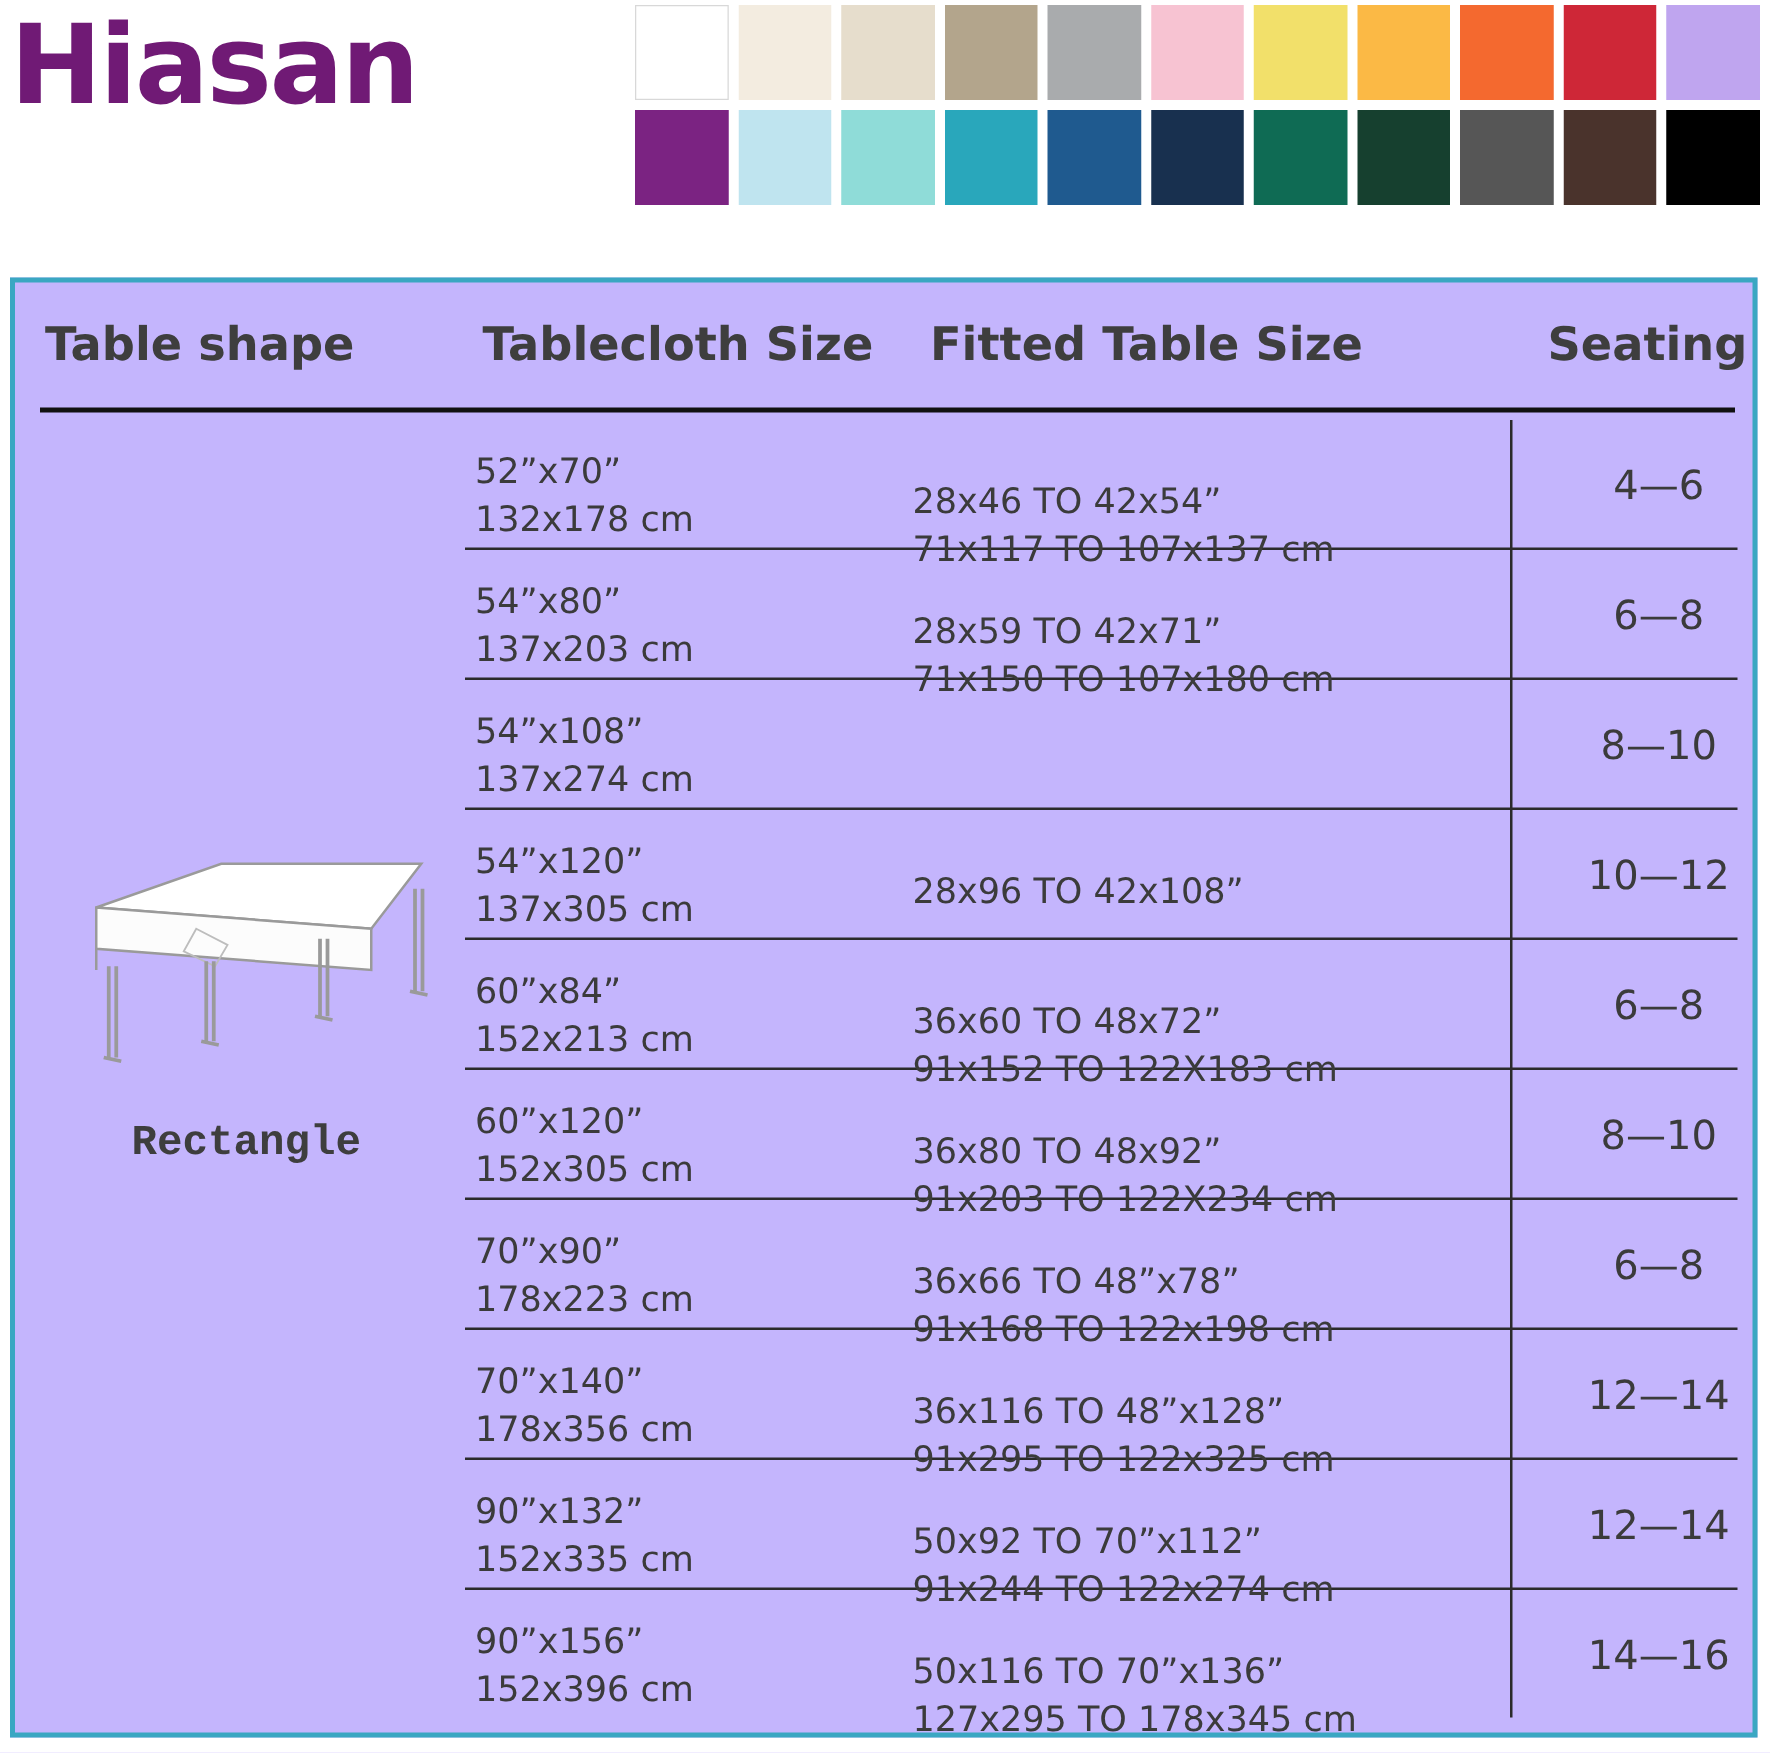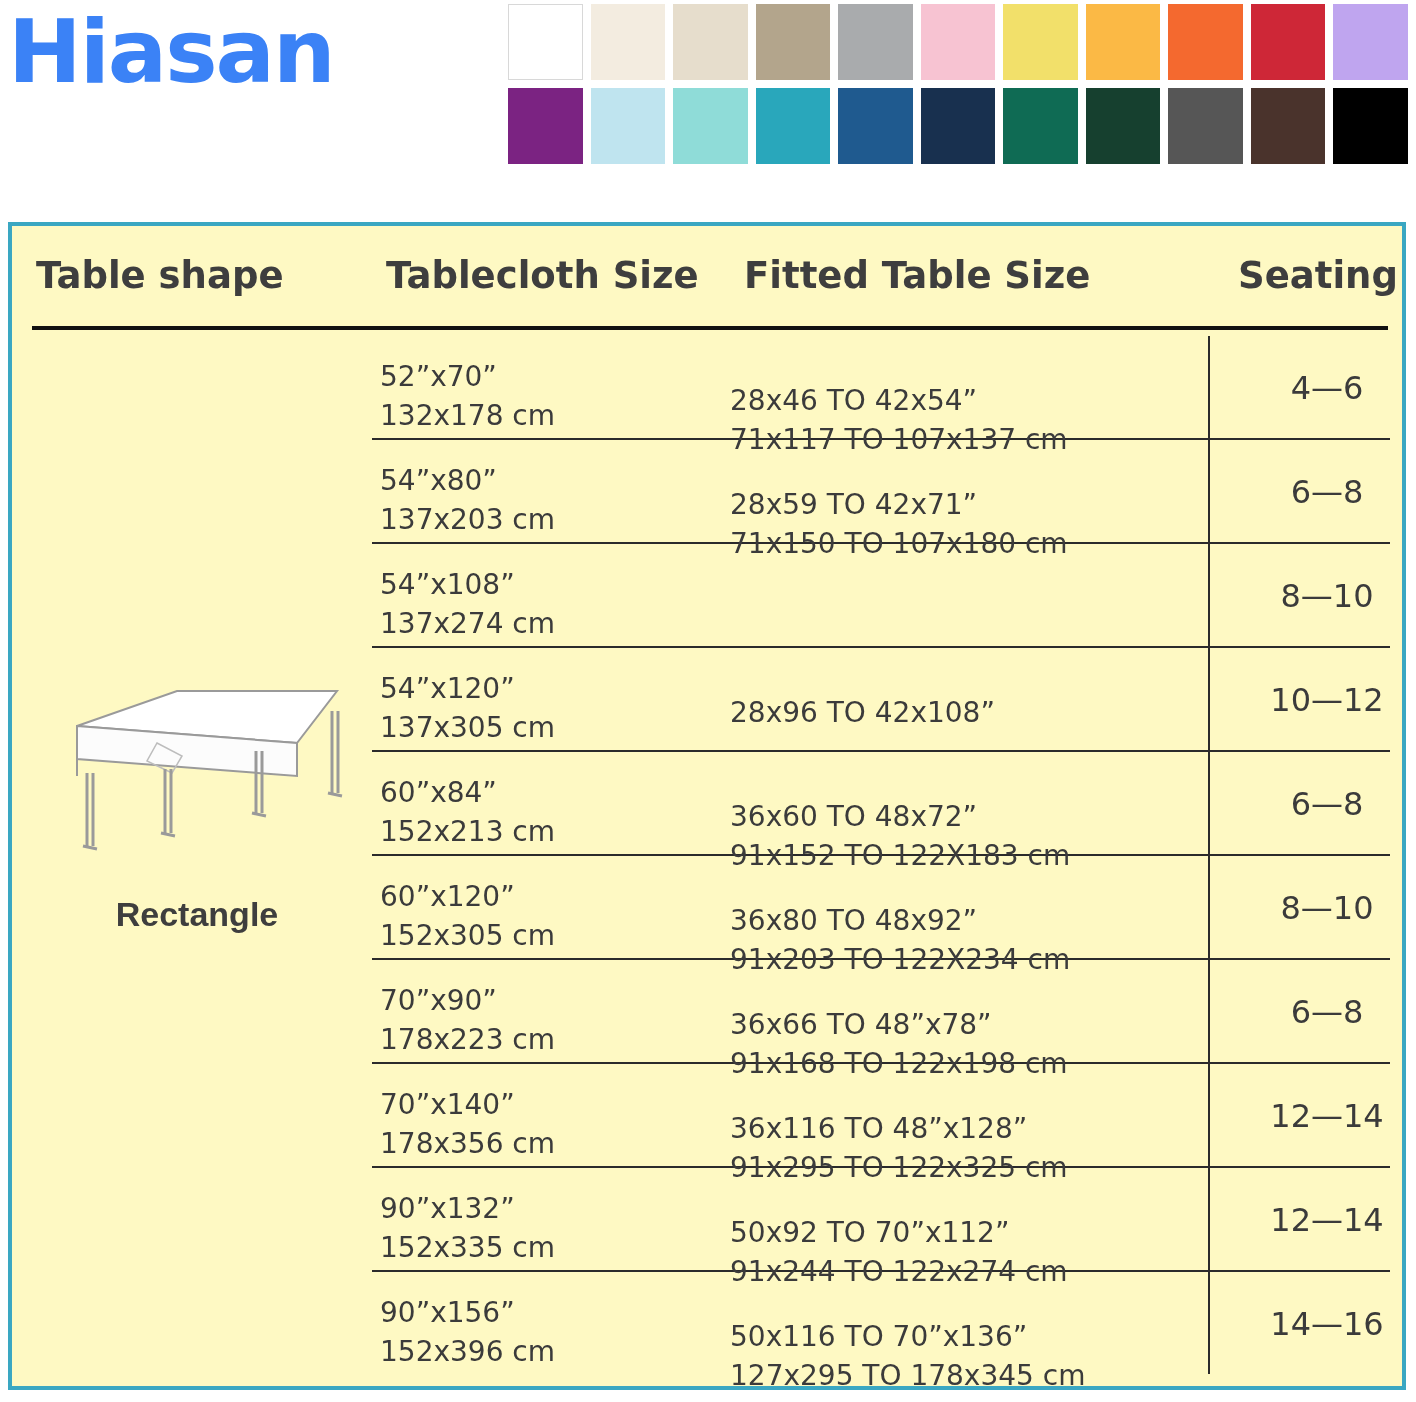--- a/index.html
+++ b/index.html
@@ -24,21 +24,21 @@
     padding: 0;
   }
   .brand {
     position: absolute;
     left: 8px;
     top: 8px;
     font-size: 88px;
     font-weight: bold;
     letter-spacing: -2px;
     line-height: 1;
-    color: #3b82f6;
+    color: #701a75;
     font-family: "DejaVu Sans", sans-serif;
   }
   .swatch-grid {
     position: absolute;
     left: 508px;
     top: 4px;
     width: 900px;
   }
   .swatch-row {
     display: flex;
@@ -56,21 +56,21 @@
 
   
   .panel {
     position: absolute;
     left: 8px;
     top: 222px;
     width: 1398px;
     height: 1168px;
     box-sizing: border-box;
     border: 4px solid #3aa7c2;
-    background: #fef9c3;
+    background: #c4b5fd;
   }
   .panel-inner {
     position: relative;
     width: 100%;
     height: 100%;
   }
 
   
   .thead {
     position: absolute;
@@ -152,21 +152,21 @@
     left: 20px;
     top: 455px;
     width: 330px;
     text-align: center;
   }
   .shape-caption {
     margin-top: 10px;
     font-size: 34px;
     font-weight: bold;
     color: #3e3e3e;
-    font-family: Liberation Sans, sans-serif;
+    font-family: Liberation Mono, monospace;
   }
 </style>
 </head>
 <body>
 
 <div class="header">
   <div class="brand">Hiasan</div>
   <div class="swatch-grid">
     <div class="swatch-row" id="swatch-row-1">
         <div class="swatch bordered" style="background: rgb(255, 255, 255);"></div>

